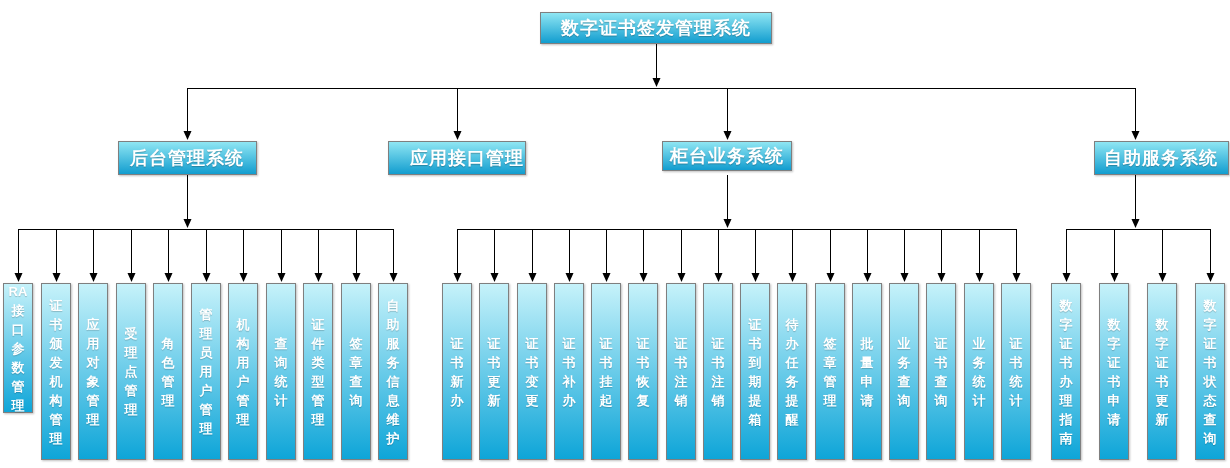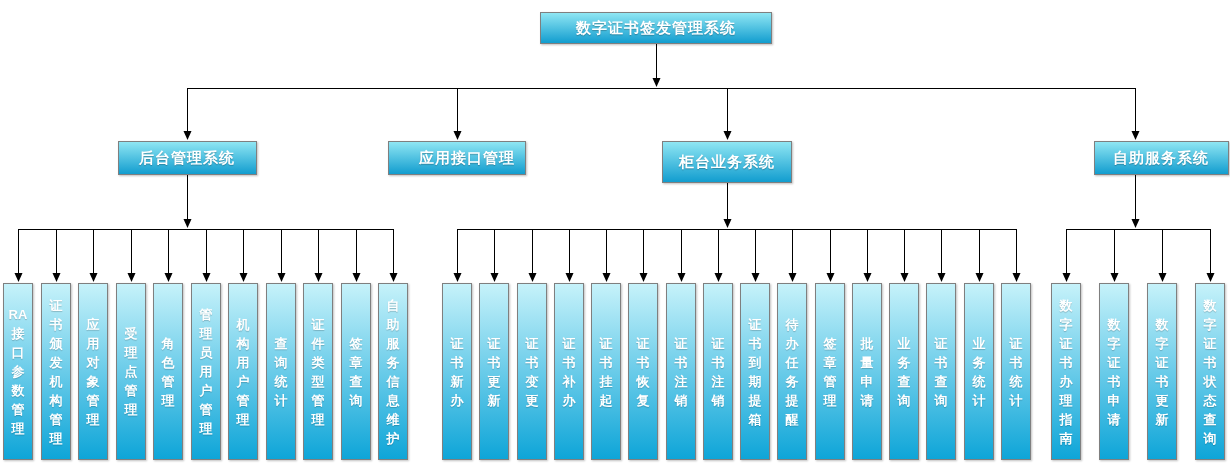--- a/index.html
+++ b/index.html
@@ -15,21 +15,21 @@
     position:absolute;
     box-sizing:border-box;
     border:1px solid var(--node-border,#7f7f7f);
     color:var(--text-color,#fff);
     font-weight:bold;
     display:flex;align-items:center;justify-content:center;
     box-shadow:1px 1px 2px rgba(0,0,0,0.25);
   }
   .hnode{
     background:linear-gradient(180deg,var(--node-top,#8fe6f3) 0%,var(--node-bottom,#129dcf) 100%);
-    font-size:15px;letter-spacing:1px;
+    font-size:18px;letter-spacing:1px;
     text-shadow:0 1px 1px rgba(0,0,0,0.25);
   }
   .leaf-node{
     background:linear-gradient(180deg,var(--leaf-top,#c6f2fa) 0%,var(--leaf-bottom,#0ea5d8) 100%);
     flex-direction:column;
     font-size:13px;
     text-shadow:0 1px 1px rgba(0,0,0,0.2);
   }
   .leaf-node .char{
     display:block;line-height:19px;text-align:center;white-space:nowrap;
@@ -91,25 +91,25 @@
         <line x1="1162.5" y1="229" x2="1162.5" y2="281" class="cline" marker-end="url(#arrowhead)"></line>
         <line x1="1210.5" y1="229" x2="1210.5" y2="281" class="cline" marker-end="url(#arrowhead)"></line>
       </g>
   </svg>
 
   <div class="node hnode" id="root-node" style="left:540px;top:12px;width:232px;height:32px;">数字证书签发管理系统</div>
 
   <div id="branch-layer">
       <div class="node hnode" style="left: 117.5px; top: 141px; width: 139px; height: 34px; font-family: Liberation Mono, monospace;">后台管理系统</div>
       <div class="node hnode" style="left: 388px; top: 141px; width: 138px; height: 34px; padding-left: 20px;">应用接口管理</div>
-      <div class="node hnode" style="left: 662px; top: 141px; width: 130px; height: 42px;">柜台业务系统</div>
+      <div class="node hnode" style="left: 662px; top: 141px; width: 130px; height: 30px;">柜台业务系统</div>
       <div class="node hnode" style="left: 1067.5px; top: 141px; width: 135px; height: 34px; margin-left: 26px;">自助服务系统</div>
     </div>
   <div id="leaf-layer">
-      <div class="node leaf-node" style="left: 3px; top: 283px; width: 30px; height: 177px;">
+      <div class="node leaf-node" style="left: 3px; top: 283px; width: 30px; height: 130px;">
         <span class="char">RA</span>
         <span class="char">接</span>
         <span class="char">口</span>
         <span class="char">参</span>
         <span class="char">数</span>
         <span class="char">管</span>
         <span class="char">理</span>
       </div>
       <div class="node leaf-node" style="left: 41px; top: 283px; width: 30px; height: 177px;">
         <span class="char">证</span>

